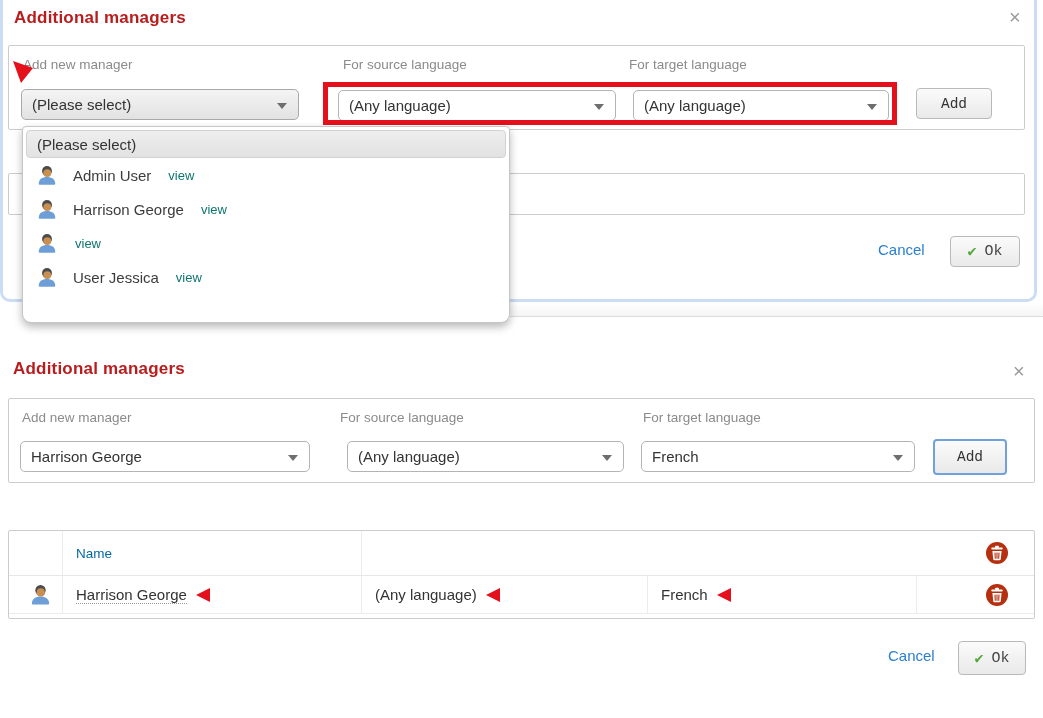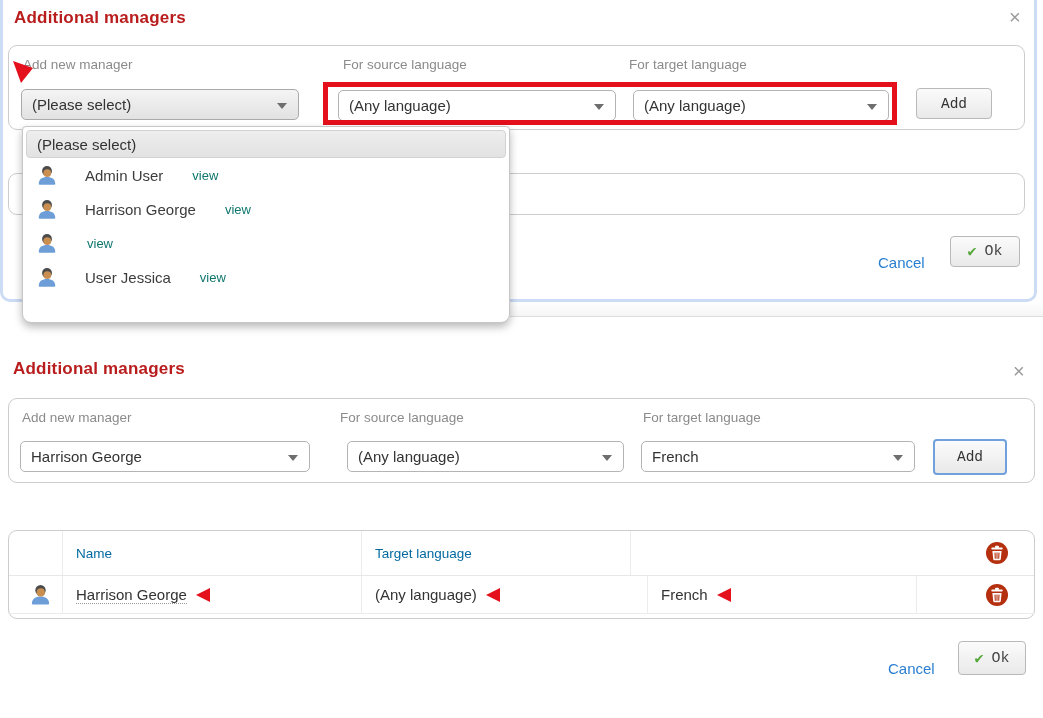--- a/index.html
+++ b/index.html
@@ -9,21 +9,21 @@
 
   
   .dlg{ position:absolute; background:#fff; }
   .dlg1{ left:3px; top:0; width:1031px; height:299px; border-radius:0 0 7px 7px;
          box-shadow:0 0 0 3px #ccdcf4; }
   .dlg2{ left:0; top:352px; width:1043px; height:366px; }
 
   .dlg-title{ position:absolute; font-size:17px; font-weight:bold; color:#b91c1c; letter-spacing:.2px; }
   .xclose{ position:absolute; font-size:20px; color:#9a9a9a; line-height:20px; cursor:default; }
 
-  .panel{ position:absolute; border:1px solid #ccc; border-radius:9px; background:#fff; }
+  .panel{ position:absolute; border:1px solid #ccc; border-radius:2px; background:#fff; }
 
   .lb{ position:absolute; font-size:13.5px; color:#8b8b8b; white-space:nowrap; }
 
   .sel{ position:absolute; height:31px; border:1px solid #b4b4b4; border-radius:5px;
         background:#fff; display:flex; align-items:center; padding:0 26px 0 10px;
         font-size:15px; color:#333; white-space:nowrap; }
   .sel.open{ background:linear-gradient(#f4f4f4,#e2e2e2); border-color:#a9a9a9; }
   .sarr{ position:absolute; right:11px; top:50%; margin-top:-2px; width:0; height:0;
          border-left:5px solid transparent; border-right:5px solid transparent;
          border-top:6px solid #6e6e6e; }
@@ -35,25 +35,25 @@
   .btn-focus{ border:2px solid #70a1dd; }
 
   .red-rect{ position:absolute; border:5px solid #e4101c; z-index:20; }
 
   .popup{ position:absolute; left:19px; top:126px; width:488px; height:197px; z-index:30;
           background:#fff; border:1px solid #c6c6c6; border-radius:4px 4px 9px 9px;
           box-shadow:0 4px 9px rgba(0,0,0,.28); padding:3px; }
   .popup-head{ height:28px; background:linear-gradient(#eee,#e2e2e2); border:1px solid #d2d2d2;
                border-radius:4px; display:flex; align-items:center; padding-left:10px;
                font-size:15px; color:#333; }
-  .popup-item{ height:34px; display:flex; align-items:center; padding-left:10px;gap:12px; }
+  .popup-item{ height:34px; display:flex; align-items:center; padding-left:10px; }
   .popup-item .nm{ font-size:15px; color:#3c3c3c; margin-left:15px; }
   .view-link{ font-size:13px; color:#0f766e; margin-left:17px; text-decoration:none; }
 
-  .cancel-link{ position:absolute; font-size:15px; color:#2a7fd0; text-decoration:none;margin-top:13px; }
+  .cancel-link{ position:absolute; font-size:15px; color:#2a7fd0; text-decoration:none; }
   .okbtn{ gap:8px; font-size:15px; color:#444; }
   .check{ color:#55a739; font-size:15px; font-weight:bold; }
 
   
   .arr-l{ display:inline-block; width:0; height:0; border-top:7px solid transparent;
           border-bottom:7px solid transparent; border-right:14px solid #e4101c;
           margin-left:9px; vertical-align:-1px; }
   .diag-arrow{ position:absolute; z-index:25; }
 
   
@@ -183,21 +183,20 @@
         <span>French</span>
         <span class="sarr"></span>
       </div>
       <button class="btn btn-focus" style="left:924px; top:40px; width:74px; height:36px;">Add</button>
     </div>
 
     <div class="panel" style="left:8px; top:178px; width:1027px; height:89px;">
       <div class="trow thead">
         <div class="tc c-av"></div>
         <div class="tc c-name">Name</div>
-        <div class="tc c-tgt">Target language</div>
         <div class="tc c-act">
           <svg width="22" height="22" viewBox="0 0 22 22">
             <circle cx="11" cy="11" r="11" fill="#b5300f"></circle>
             <rect x="9" y="3.8" width="4" height="2.2" rx="0.9" fill="#fff"></rect>
             <rect x="5.3" y="5.6" width="11.4" height="1.9" rx="0.9" fill="#fff"></rect>
             <path d="M6.4 9h9.2l-.8 8.1a1.4 1.4 0 0 1-1.4 1.2H8.6a1.4 1.4 0 0 1-1.4-1.2z" fill="#fff"></path>
             <g stroke="#b5300f" stroke-width="1.1">
               <line x1="9" y1="10.6" x2="9.3" y2="16.8"></line>
               <line x1="11" y1="10.6" x2="11" y2="16.8"></line>
               <line x1="13" y1="10.6" x2="12.7" y2="16.8"></line>

